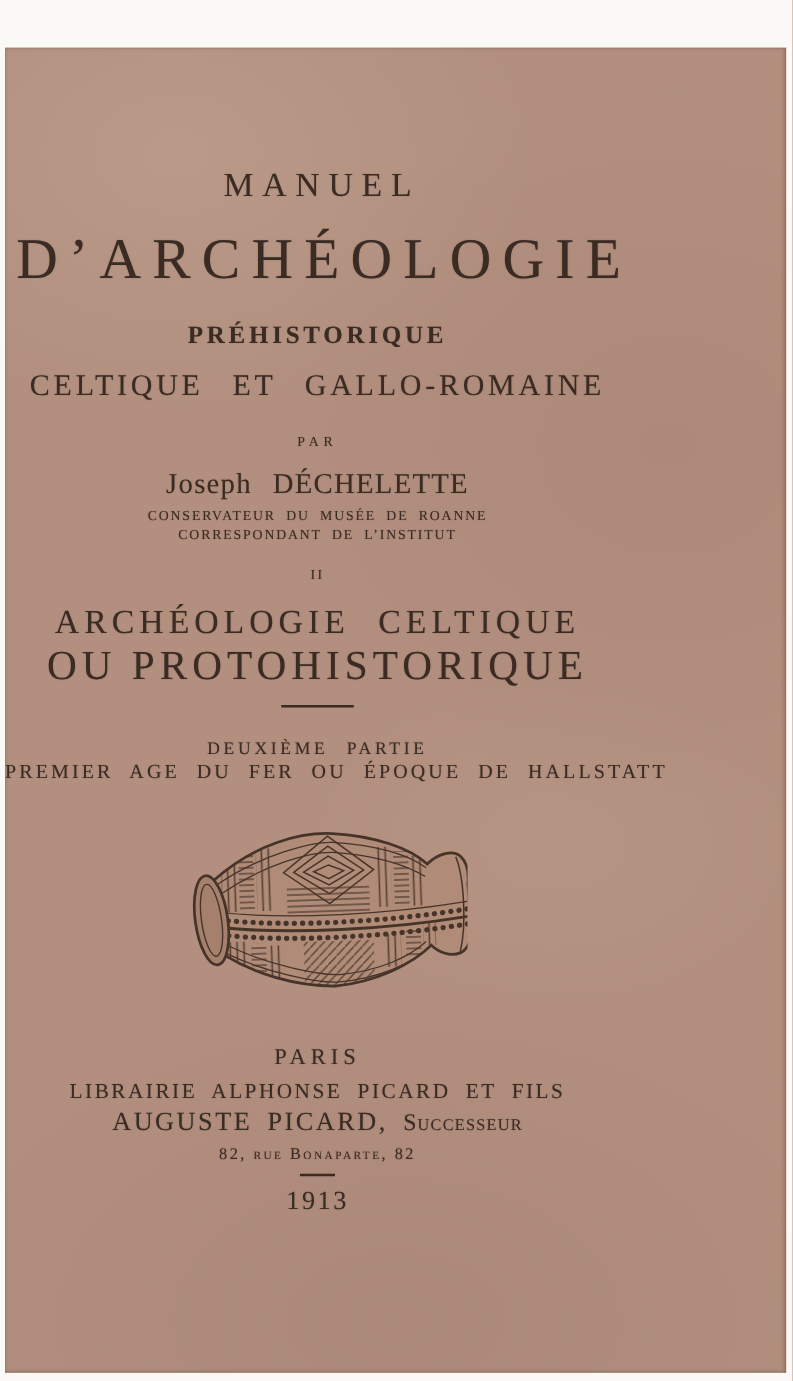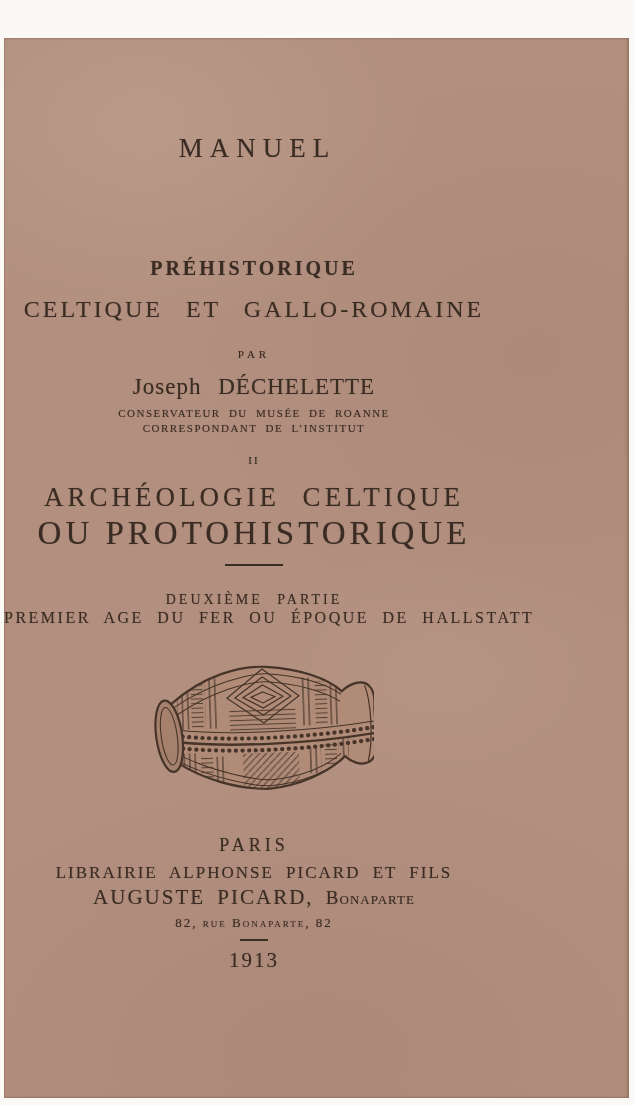--- a/index.html
+++ b/index.html
@@ -48,20 +48,21 @@
   .t-addr     {top:877px;font-size:13px;font-variant:small-caps;letter-spacing:2px;}
   .rule2      {top:901px;left:236px;width:28px;height:2px;background:#3a2b23;}
   .t-year     {top:910px;font-size:21px;letter-spacing:2px;}
 </style>
 </head>
 <body>
 
 <div class="paper">
 
   <div class="line t-manuel">MANUEL</div>
+  <div class="line t-archeo">D’ARCHÉOLOGIE</div>
   <div class="line t-prehist">PRÉHISTORIQUE</div>
   <div class="line t-celtique">CELTIQUE ET GALLO-ROMAINE</div>
 
   <div class="line t-par">PAR</div>
   <div class="line t-author">Joseph DÉCHELETTE</div>
   <div class="line t-auth-sub1">CONSERVATEUR DU MUSÉE DE ROANNE</div>
   <div class="line t-auth-sub2">CORRESPONDANT DE L’INSTITUT</div>
 
   <div class="line t-volnum">II</div>
   <div class="line t-vol1">ARCHÉOLOGIE CELTIQUE</div>
@@ -130,19 +131,19 @@
         <ellipse cx="27" cy="80" rx="13" ry="36" transform="rotate(-6 27 80)" fill="#a5806d" stroke="#463429" stroke-width="2.2"></ellipse>
         <ellipse cx="27" cy="80" rx="8" ry="29" transform="rotate(-6 27 80)" fill="none" stroke="#463429" stroke-width="1.1"></ellipse>
       </g>
     </svg>
   </div>
 
   <div class="line t-pub1">LIBRAIRIE ALPHONSE PICARD ET FILS</div>
   <div class="line t-city">PARIS</div>
   <div class="line t-pub2">
     <span>AUGUSTE PICARD,</span>
-    <span class="role">Bonaparte</span>
+    <span class="role">Successeur</span>
   </div>
   <div class="line t-addr">82, rue Bonaparte, 82</div>
   <div class="line rule2"></div>
   <div class="line t-year">1913</div>
 
 </div>
 
 </body></html>

